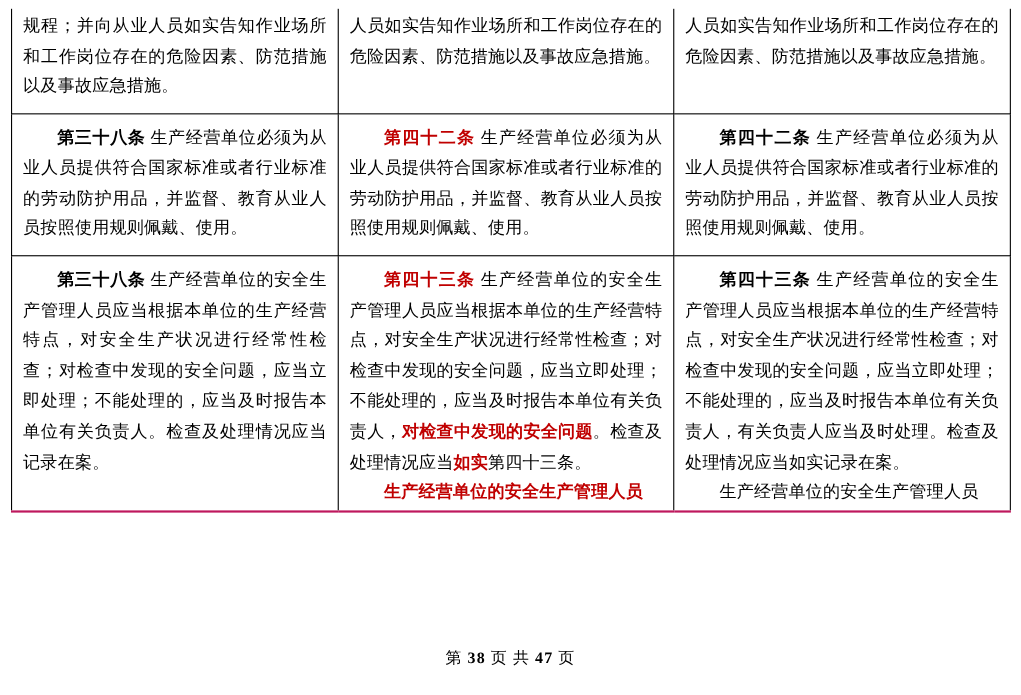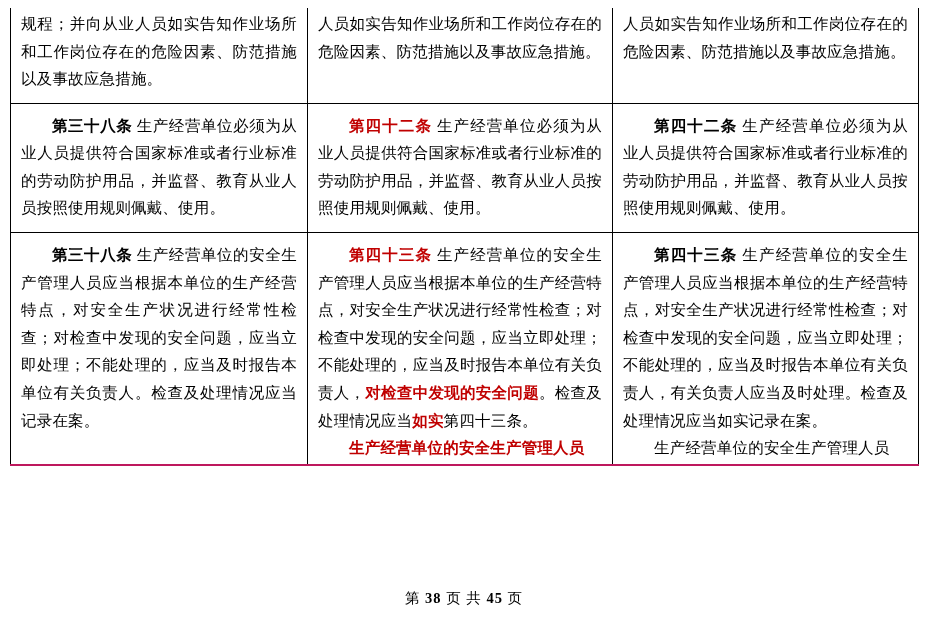--- a/index.html
+++ b/index.html
@@ -129,17 +129,17 @@
         </td>
       </tr>
 
     </tbody>
   </table>
 
   <div class="footer">
     <span>第</span>
     <span class="num">38</span>
     <span>页 共</span>
-    <span class="num">45</span>
+    <span class="num">47</span>
     <span>页</span>
   </div>
 
 </div>
 
 </body></html>

